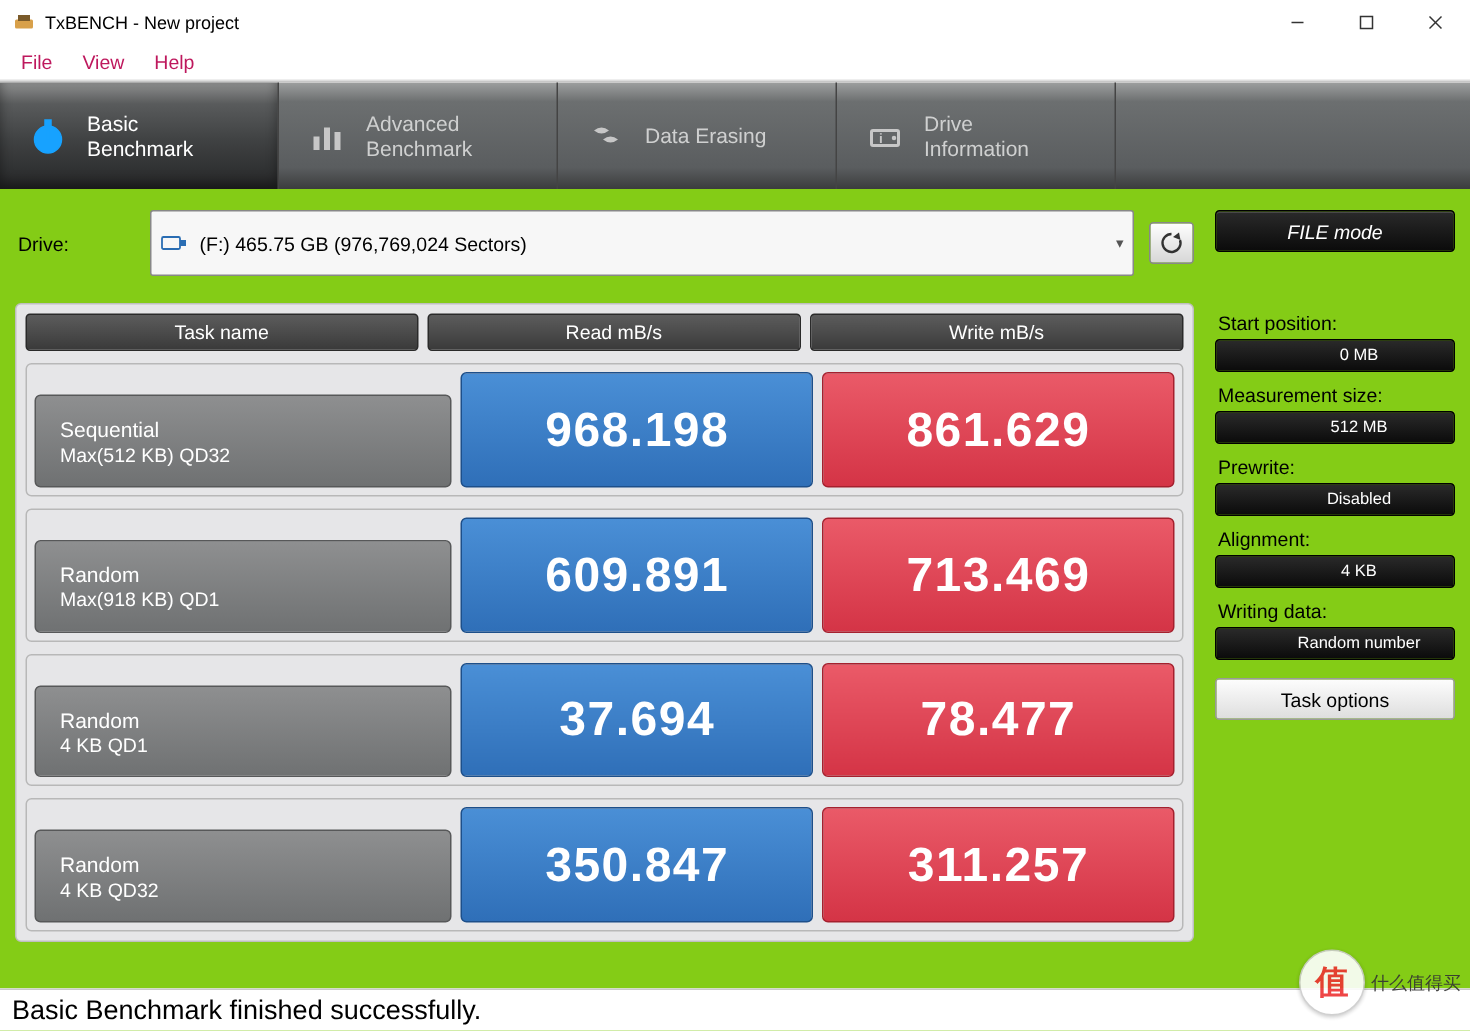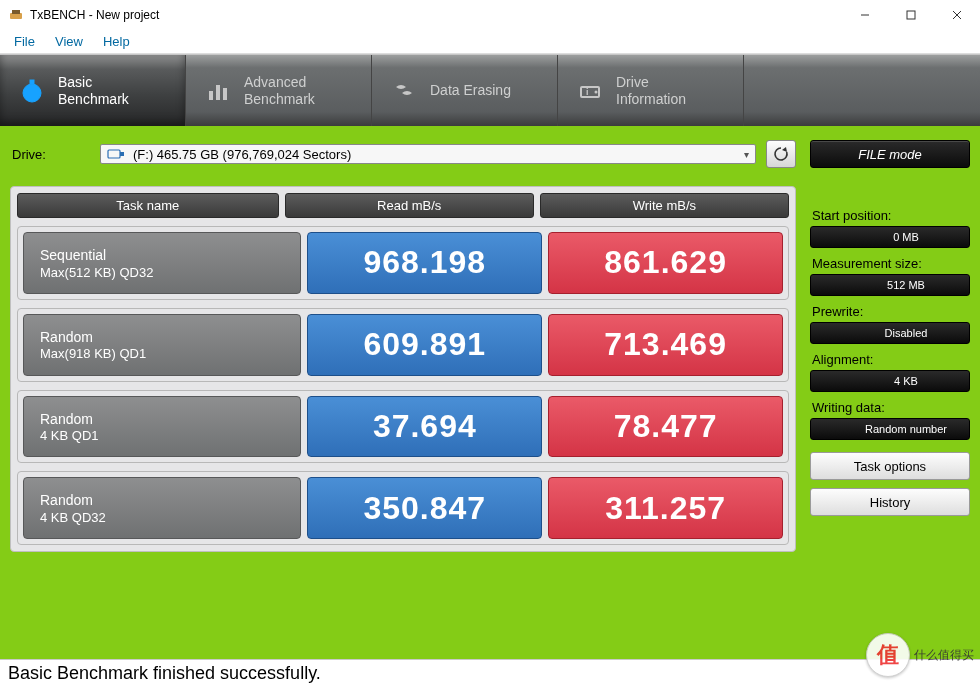--- a/index.html
+++ b/index.html
@@ -5,49 +5,49 @@
 * { box-sizing: border-box; margin: 0; padding: 0; font-family: "Segoe UI", Tahoma, sans-serif; }
 body { width: 980px; height: 687px; background: #fff; overflow: hidden; position: relative; }
 
 .titlebar { height: 30px; display: flex; align-items: center; padding: 0 0 0 8px; background: #fff; }
 .titlebar .app-icon { width: 16px; height: 16px; margin-right: 6px; display: inline-flex; align-items: center; justify-content: center; }
 .titlebar .title { font-size: 12px; color: #000; }
 .titlebar .win-controls { margin-left: auto; display: flex; }
 .titlebar .win-btn { width: 46px; height: 30px; display: flex; align-items: center; justify-content: center; color: #666; font-size: 11px; }
 
 .menubar { height: 24px; display: flex; align-items: center; padding: 0 4px; background: #fff; border-bottom: 1px solid #ddd; }
-.menubar .menu-item { padding: 2px 10px; font-size: 13px; color: #0369a1; }
+.menubar .menu-item { padding: 2px 10px; font-size: 13px; color: #be185d; }
 
 .tabbar { height: 72px; background: linear-gradient(to bottom,#9d9f9f 0%,#6c6f70 18%,#5a5d5f 80%,#3b3c3d 100%); display: flex; align-items: stretch; border-top: 1px solid #c7c7c7; }
 .tab { flex: 0 0 auto; width: 186px; display: flex; align-items: center; gap: 12px; padding: 0 18px; color: #cfd0d0; border-right: 1px solid #444; cursor: pointer; }
 .tab.active { background: linear-gradient(to bottom,#8e8f8f 0%,#595b5c 20%,#3f4142 55%,#262728 100%); color: #fff; box-shadow: inset 0 -4px 8px rgba(0,0,0,0.4); }
 .tab .tab-icon { width: 28px; height: 28px; display: flex; align-items: center; justify-content: center; }
 .tab .tab-label { font-size: 14px; line-height: 1.2; }
 .tab.active .tab-icon svg * { stroke:#17a2ff; fill:#17a2ff; }
 
 .body-area { height: calc(687px - 30px - 24px - 72px - 28px); background: #84cc16; display: flex; padding: 14px 10px 12px 10px; gap: 14px; }
 .main-panel { flex: 1; display: flex; flex-direction: column; }
 .side-panel { width: 160px; display: flex; flex-direction: column; }
 
 .drive-row { display: flex; align-items: center; gap: 10px; margin-bottom: 18px; }
 .drive-label { font-size: 13px; color: #000; width: 80px; padding-left: 2px; }
-.drive-select { flex: 1; height: 20px; border: 1px solid #888; background: #f7f7f7; border-radius: 2px; display: flex; align-items: center; padding: 0 6px; font-size: 13px; }
+.drive-select { flex: 1; height: 44px; border: 1px solid #888; background: #f7f7f7; border-radius: 2px; display: flex; align-items: center; padding: 0 6px; font-size: 13px; }
 .drive-select .drv-icon { width: 18px; height: 14px; margin-right: 8px; display:inline-flex; }
 .drive-select .chevron { margin-left: auto; color:#555; font-size:10px; }
 .reload-btn { width: 30px; height: 28px; border: 1px solid #888; background: linear-gradient(#fefefe,#d7d7d7); border-radius: 3px; display: flex; align-items: center; justify-content: center; }
 
 .file-mode-btn { height: 28px; background: linear-gradient(#2a2a2a,#0b0b0b); color: #fff; border: 1px solid #000; border-radius: 3px; font-size: 13px; display: flex; align-items: center; justify-content: center; box-shadow: inset 0 1px 0 rgba(255,255,255,0.15); font-style: italic; }
 
 .bench-box { border: 1px solid #bfbfbf; border-radius: 4px; background: #e6e6e8; padding: 6px; display: flex; flex-direction: column; gap: 8px; }
 .header-row { display: flex; gap: 6px; }
 .header-cell { flex: 1; background: linear-gradient(#5c5c5c,#3a3a3a); color: #fff; font-size: 13px; text-align: center; padding: 4px 0; border-radius: 3px; border:1px solid #2a2a2a; }
 .header-cell:first-child { flex: 1.05; }
 
 .test-row { display: flex; gap: 6px; border:1px solid #b8b8b8; border-radius: 4px; padding: 5px; background:#e6e6e8; }
-.task-cell { flex: 1.05; background: linear-gradient(#8e8f90,#6f7172); border-radius: 4px; padding: 14px 16px 12px 16px; color: #fff; font-size: 14px; line-height: 1.25; display:flex; flex-direction:column; justify-content:center; border:1px solid #575859; }
+.task-cell { flex: 1.05; background: linear-gradient(#8e8f90,#6f7172); border-radius: 4px; padding: 14px 16px 12px 16px; color: #fff; font-size: 14px; line-height: 1.25; display:flex; flex-direction:column; justify-content:center; border:1px solid #575859;margin-top:15px; }
 .task-cell .line1 { font-weight: 500; }
 .task-cell .line2 { font-size: 13px; }
 .val-cell { flex: 1; border-radius: 4px; display: flex; align-items: center; justify-content: center; font-size: 32px; font-weight: 700; color: #fff; letter-spacing: 1px; font-family: "Arial Black", Arial, sans-serif; }
 .val-read { background: linear-gradient(#4a8fd6,#2f6fb8); border:1px solid #1d4f8a; }
 .val-write { background: linear-gradient(#ea5a68,#d43446); border:1px solid #a5202e; }
 
 .side-label { font-size: 13px; color: #000; margin: 8px 0 3px 2px; }
 .side-value { height: 22px; background: linear-gradient(#2a2a2a,#0b0b0b); color:#fff; border:1px solid #000; border-radius:3px; font-size:11px; display:flex; align-items:center; justify-content:center;padding-left:32px; }
 .side-btn { height: 28px; background: linear-gradient(#fdfdfd,#dedede); border:1px solid #9a9a9a; border-radius:3px; font-size:13px; display:flex; align-items:center; justify-content:center; }
 
@@ -221,21 +221,20 @@
 
     <div class="side-label">Alignment:</div>
     <div class="side-value">4 KB</div>
 
     <div class="side-label">Writing data:</div>
     <div class="side-value">Random number</div>
 
     <div style="height:12px"></div>
     <div class="side-btn">Task options</div>
     <div style="height:8px"></div>
-    <div class="side-btn">History</div>
   </div>
 
 </div>
 
 <div class="statusbar">
   <span>Basic Benchmark finished successfully.</span>
 </div>
 
 <div class="watermark">
   <div class="wm-circle">值</div>

